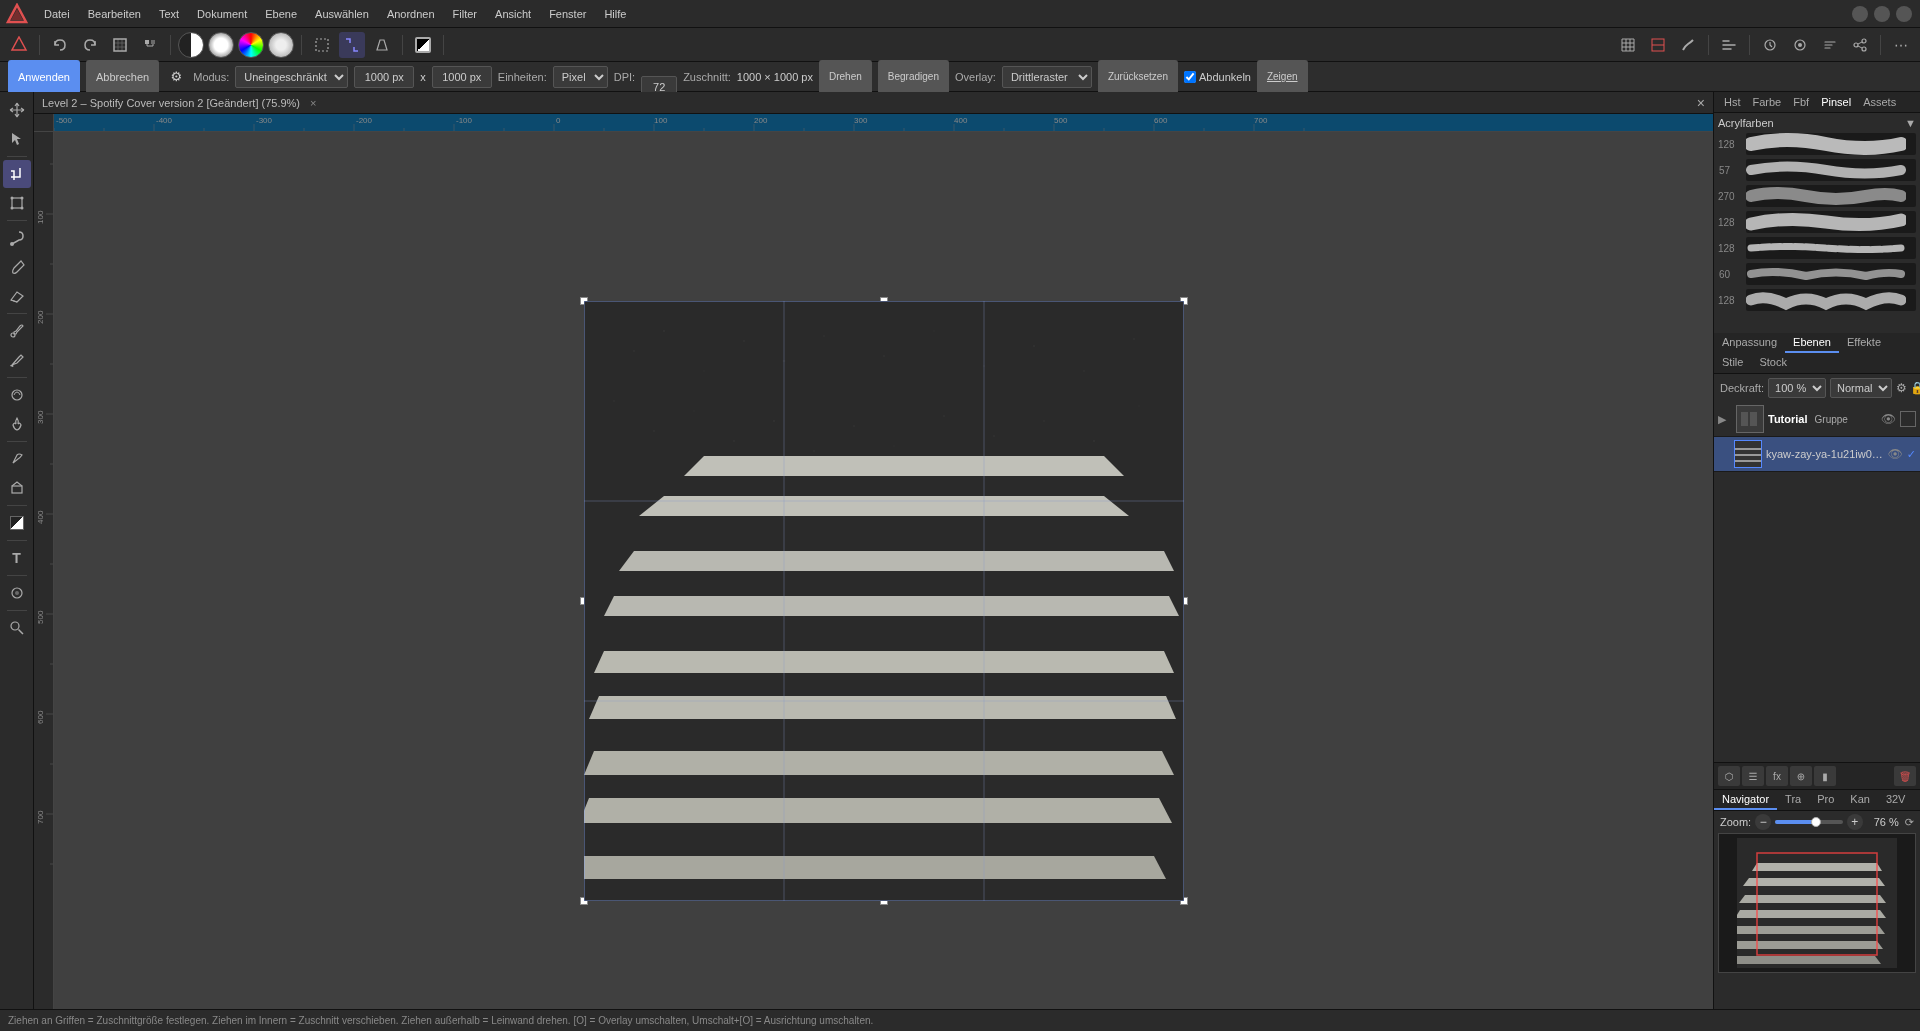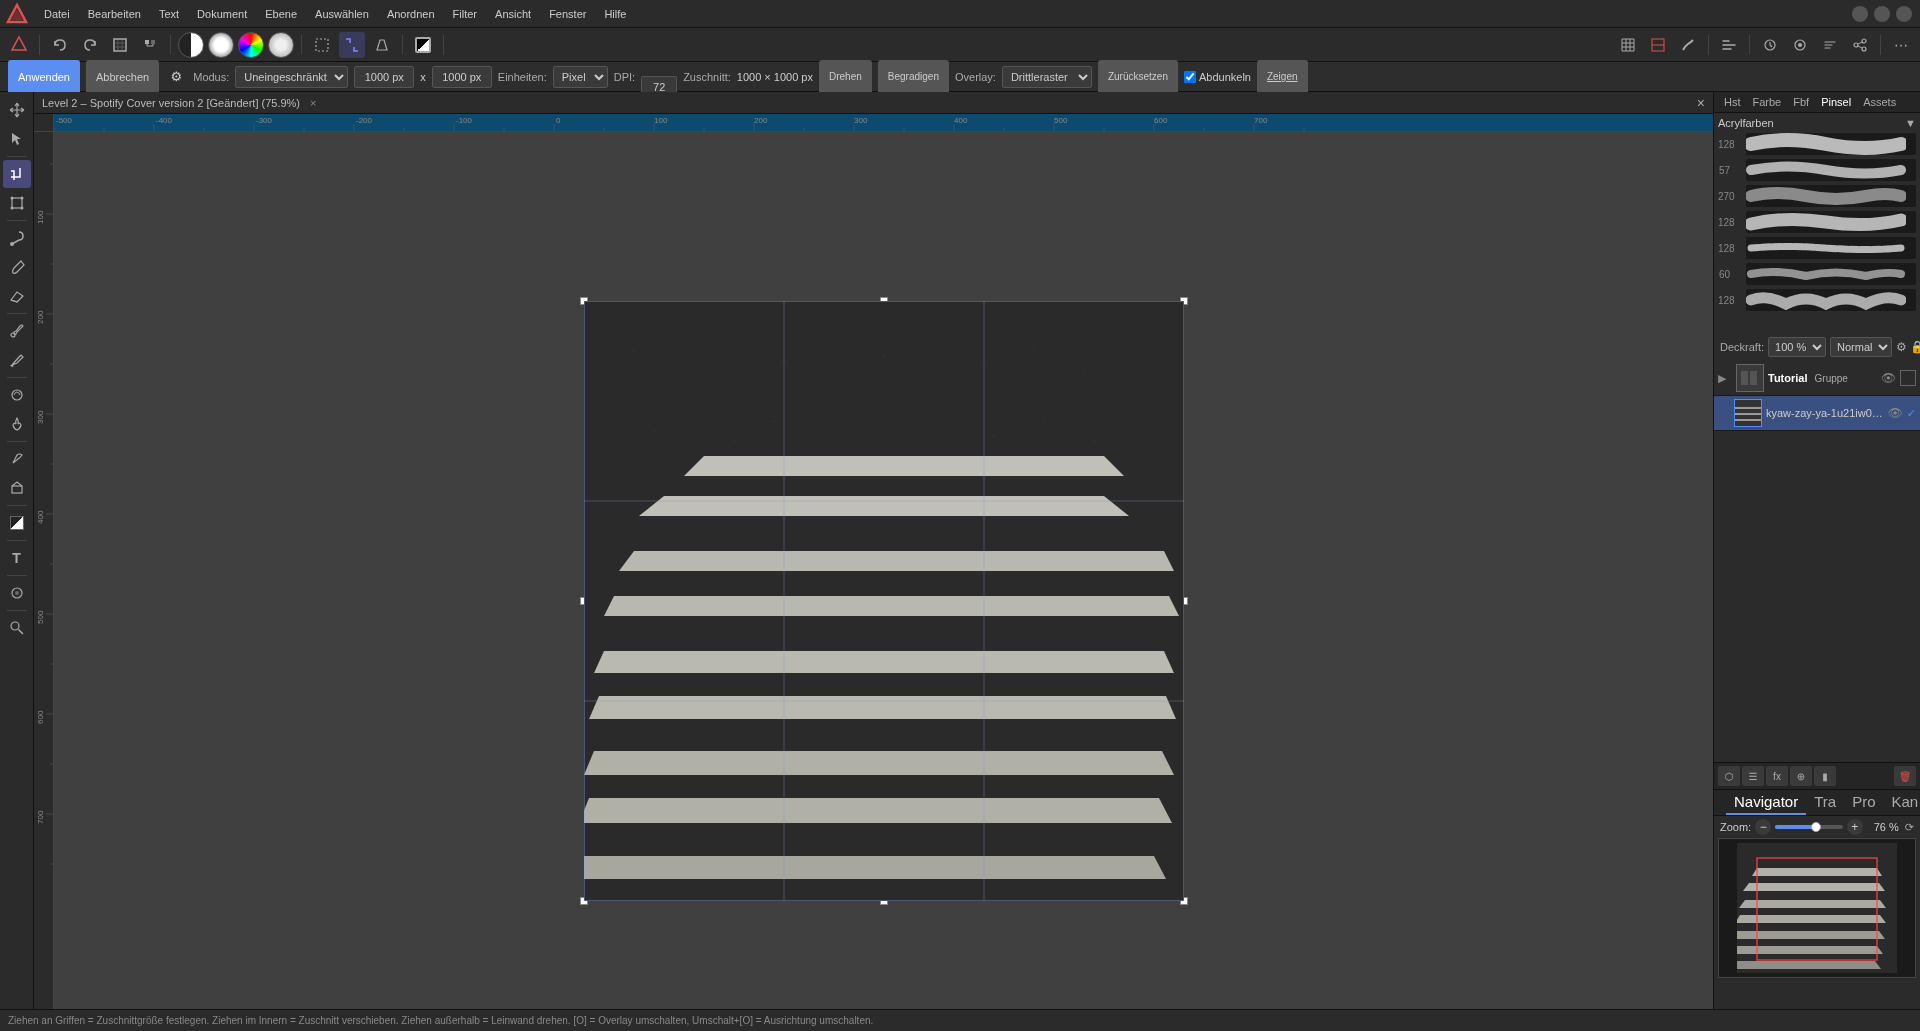--- a/index.html
+++ b/index.html
@@ -163,21 +163,21 @@
     .layers-tool-btn {
       width: 22px; height: 20px; border-radius: 2px; border: none;
       background: #3a3a3a; cursor: pointer; color: #aaa; font-size: 10px;
       display: flex; align-items: center; justify-content: center;
     }
 
     #navigator-panel {
       height: 220px; border-top: 1px solid #111;
     }
     #nav-tabs {
-      display: flex; background: #252525; border-bottom: 1px solid #111; font-size: 15px; padding-left: 12px;
+      display: flex; background: #252525; border-bottom: 1px solid #111; font-size: 11px;
     }
     .nav-tab { padding: 3px 8px; cursor: pointer; color: #aaa; }
     .nav-tab.active { color: #fff; border-bottom: 2px solid #5b8ef0; }
     #nav-zoom { display: flex; align-items: center; padding: 3px 6px; gap: 4px; font-size: 11px; }
     .zoom-minus, .zoom-plus {
       width: 16px; height: 16px; border-radius: 50%; border: none;
       background: #3a3a3a; color: #ccc; cursor: pointer; font-size: 12px; display: flex; align-items: center; justify-content: center;
     }
     #nav-slider { flex: 1; height: 4px; background: #555; border-radius: 2px; cursor: pointer; }
     #nav-preview {
@@ -710,20 +710,27 @@
       <div class="brush-row">
         <span class="brush-num">128</span>
         <div class="brush-stroke">
           <svg width="160" height="22" viewBox="0 0 160 22">
             <path d="M5,11 Q20,5 40,15 Q60,5 80,15 Q100,5 120,15 Q140,5 155,11" fill="none" stroke="#ccc" stroke-width="11" stroke-linecap="round" opacity="0.82"></path>
           </svg>
         </div>
       </div>
     </div>
 
+    <div id="panel-tabs">
+      <div class="panel-tab">Anpassung</div>
+      <div class="panel-tab active">Ebenen</div>
+      <div class="panel-tab">Effekte</div>
+      <div class="panel-tab">Stile</div>
+      <div class="panel-tab">Stock</div>
+    </div>
 
     <div class="layers-header">
       <label>Deckraft:</label>
       <select class="layers-opacity-select">
         <option>100 %</option>
       </select>
       <select class="blend-select">
         <option>Normal</option>
       </select>
       <button style="background:none;border:none;color:#aaa;cursor:pointer;font-size:12px;">⚙</button>

